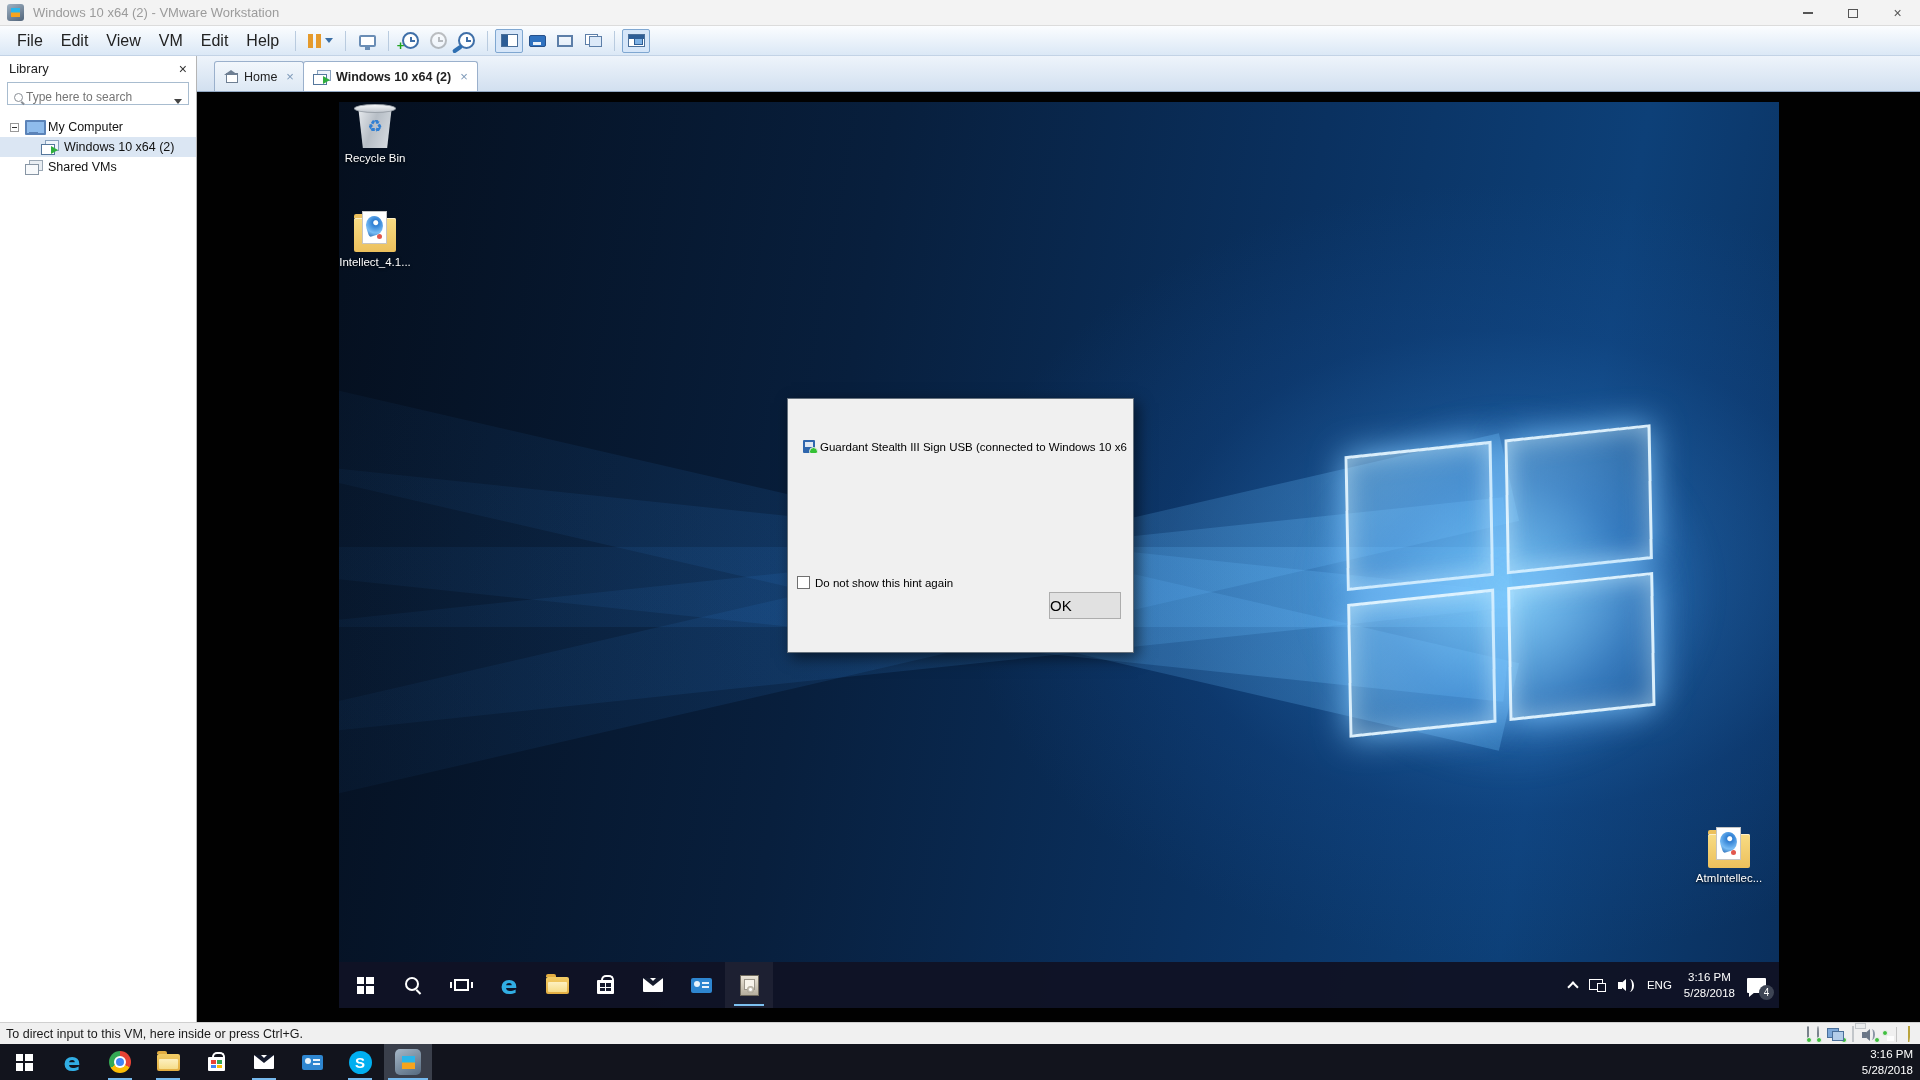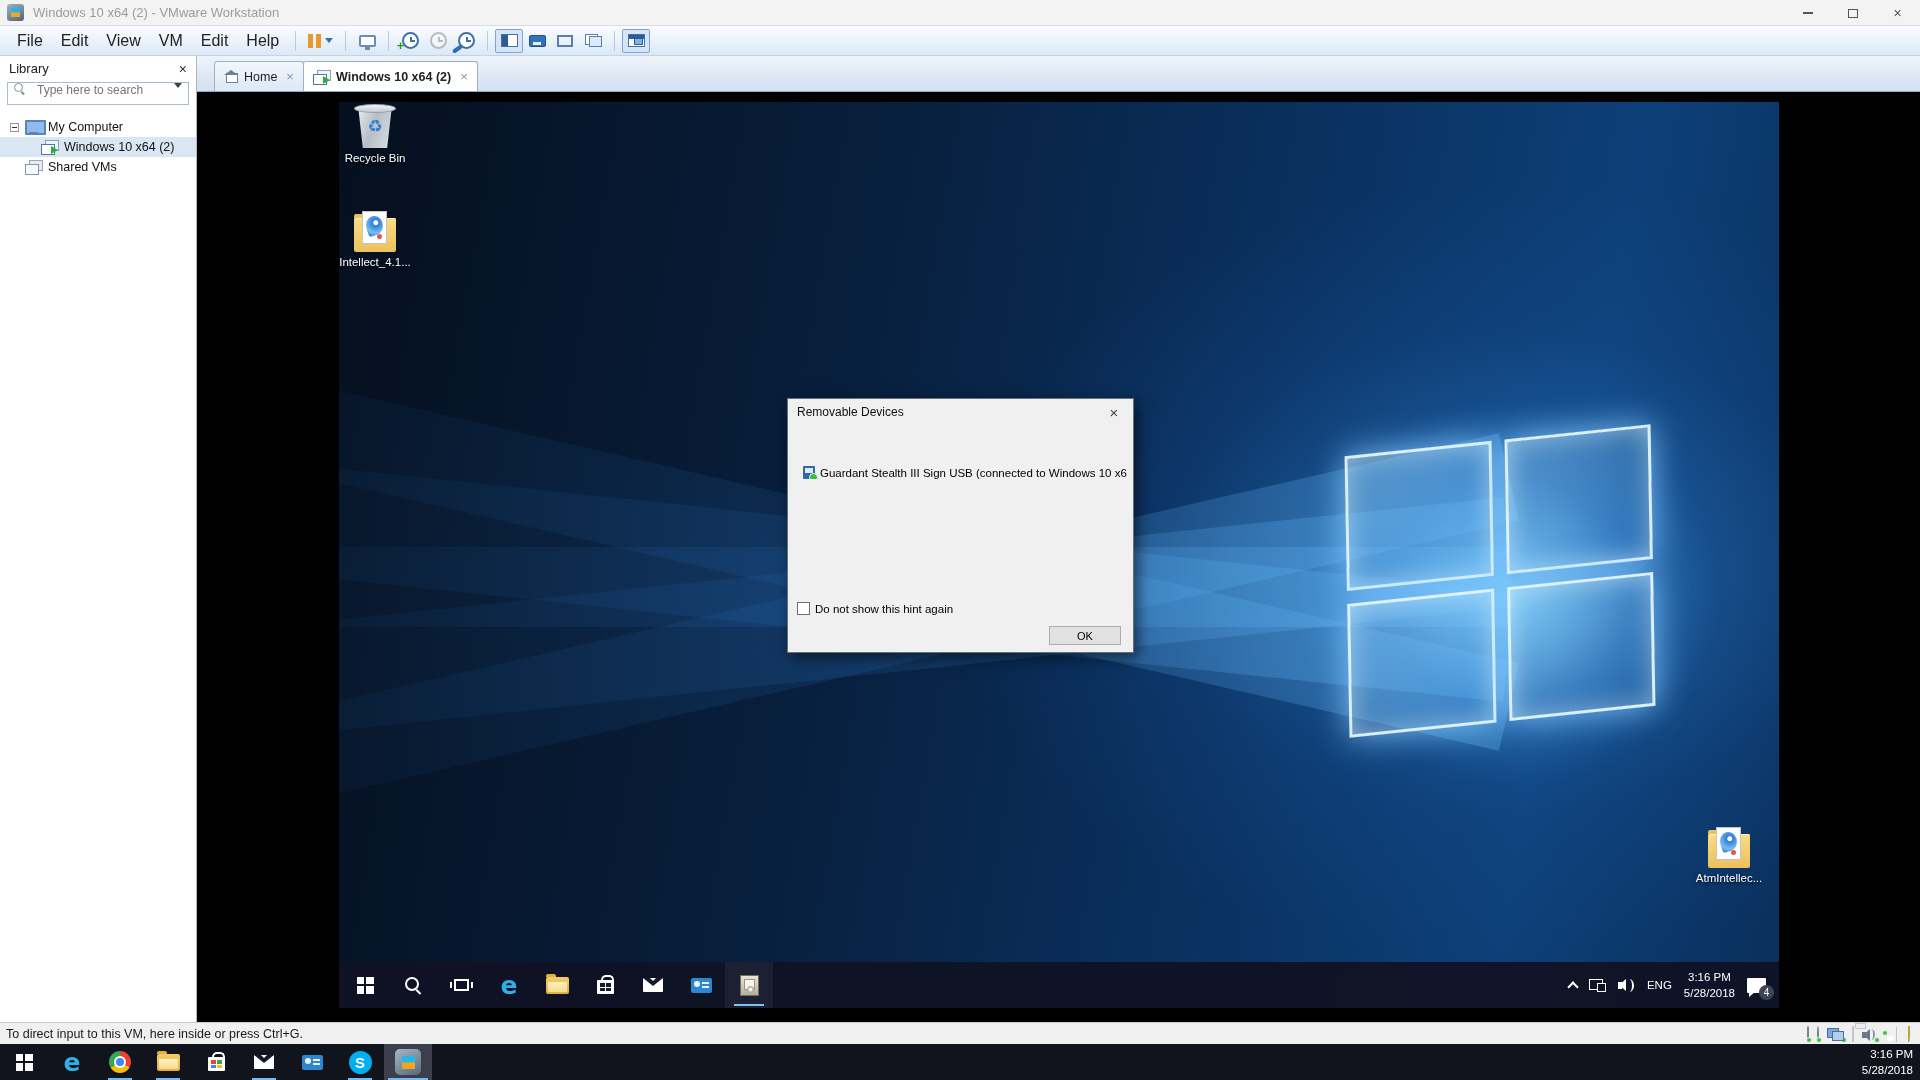--- a/index.html
+++ b/index.html
@@ -51,21 +51,21 @@
 .icon-thumb::before{content:"";position:absolute;left:0;right:0;top:0;height:4px;background:#2d5d96}
 .icon-thumb::after{content:"";position:absolute;right:1px;bottom:1px;width:7px;height:5px;background:#7fb2e5;border:1px solid #2d5d96}
 
 
 .library{position:absolute;left:0;top:56px;width:197px;bottom:58px;background:#fff;
   border-right:1px solid #b5b5b5;z-index:40}
 .lib-head{height:25px;display:flex;align-items:center;padding:0 9px;font-size:13px;color:#222}
 .lib-close{margin-left:auto;font-size:14px;color:#333}
 .lib-close::before{content:"×"}
 .searchbox{margin:1px 7px 0 7px;height:23px;border:1px solid #a8bccf;background:#fff;
-  display:flex;align-items:flex-start;padding:0 6px;gap:12px}
+  display:flex;align-items:flex-end;padding:0 6px;gap:1px}
 .searchbox input{border:none;outline:none;flex:1;min-width:0;font-size:12px;color:#555;font-family:inherit;background:transparent}
 .mag{width:11px;height:11px;position:relative;flex:0 0 auto}
 .mag::before{content:"";position:absolute;left:0;top:0;width:7px;height:7px;border:1.5px solid #8a8f96;border-radius:50%}
 .mag::after{content:"";position:absolute;left:8px;top:8px;width:4px;height:1.5px;background:#8a8f96;transform:rotate(45deg);transform-origin:0 0}
 .dd-caret{width:0;height:0;border-left:4px solid transparent;border-right:4px solid transparent;border-top:5px solid #444;flex:0 0 auto}
 .tree{margin-top:12px;font-size:12.5px;color:#111}
 .tree-row{display:flex;align-items:center;gap:6px;height:20px;padding-left:10px}
 .tree-row.child{padding-left:41px}
 .tree-row.shared{padding-left:25px}
 .tree-row.selected{background:#dbe6f3}
@@ -144,22 +144,22 @@
 .dlg-x::before{content:"×"}
 .dlg-body{position:relative;height:228px}
 .dlg-intro{position:absolute;left:9px;top:6px;width:332px;line-height:1.33}
 .dlg-device{position:absolute;left:15px;top:41px;width:324px;display:flex;align-items:center;gap:5px;white-space:nowrap;overflow:hidden}
 .usb-ico{width:12px;height:13px;background:#2f66ad;border-radius:1px;position:relative;flex:0 0 auto}
 .usb-ico::before{content:"";position:absolute;left:2px;top:2px;width:8px;height:5px;background:#fff;opacity:.85}
 .usb-ico::after{content:"";position:absolute;right:-3px;bottom:-3px;width:7px;height:7px;border-radius:50%;background:#35c135;border:1px solid #f0f0f0}
 .dlg-note{position:absolute;left:9px;top:143px;width:312px;line-height:1.33}
 .dlg-check{position:absolute;left:9px;top:177px;display:flex;align-items:center;gap:5px}
 .checkbox{width:13px;height:13px;background:#fff;border:1px solid #707070}
-.ok-btn{position:absolute;right:12px;bottom:8px;width:72px;height:19px;background:#e1e1e1;
-  border:1px solid #adadad;display:flex;align-items:center;justify-content:center;font-size:11px}
+.ok-btn{position:absolute;right:12px;bottom:8px;width:72px;height:27px;background:#e1e1e1;
+  border:1px solid #adadad;display:flex;align-items:center;justify-content:flex-start;font-size:15px}
 
 
 .g-taskbar{position:absolute;left:0;bottom:0;width:1440px;height:46px;background:rgba(15,19,37,.97);display:flex;align-items:center}
 .g-slot{width:48px;height:46px;display:flex;align-items:center;justify-content:center;position:relative;flex:0 0 auto}
 .g-slot.active{background:rgba(255,255,255,.06)}
 .g-slot.active::after{content:"";position:absolute;left:9px;right:9px;bottom:2px;height:2px;background:#7cc0f0}
 .win-logo{width:17px;height:17px;display:grid;grid-template:1fr 1fr/1fr 1fr;gap:2px}
 .win-logo i{background:#fff}
 .search-icon{width:18px;height:18px;position:relative}
 .search-icon::before{content:"";position:absolute;left:1px;top:1px;width:10px;height:10px;border:2px solid #fff;border-radius:50%}
@@ -391,24 +391,20 @@
       <span class="desk-label">Intellect_4.1...</span>
     </div>
     <div class="desk-icon" style="left:1348px;top:732px">
       <span class="folder">
           <span class="doc"></span>
         </span>
       <span class="desk-label">AtmIntellec...</span>
     </div>
 
     <div class="dialog">
-      <div class="dlg-title">
-        <span>Removable Devices</span>
-        <span class="dlg-x"></span>
-      </div>
       <div class="dlg-body">
         <div class="dlg-device">
           <span class="usb-ico"></span>
           <span>Guardant Stealth III Sign USB (connected to Windows 10 x64...</span>
         </div>
         <div class="dlg-check">
           <span class="checkbox"></span>
           <span>Do not show this hint again</span>
         </div>
         <div class="ok-btn">

